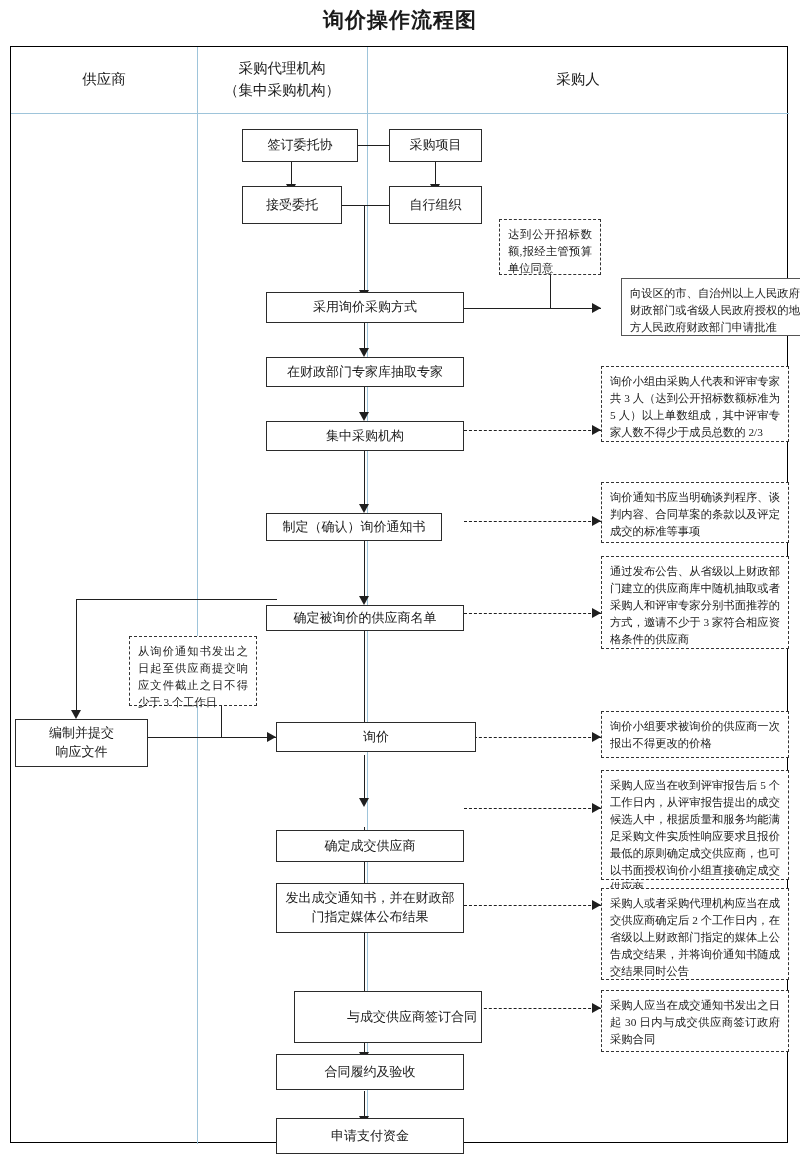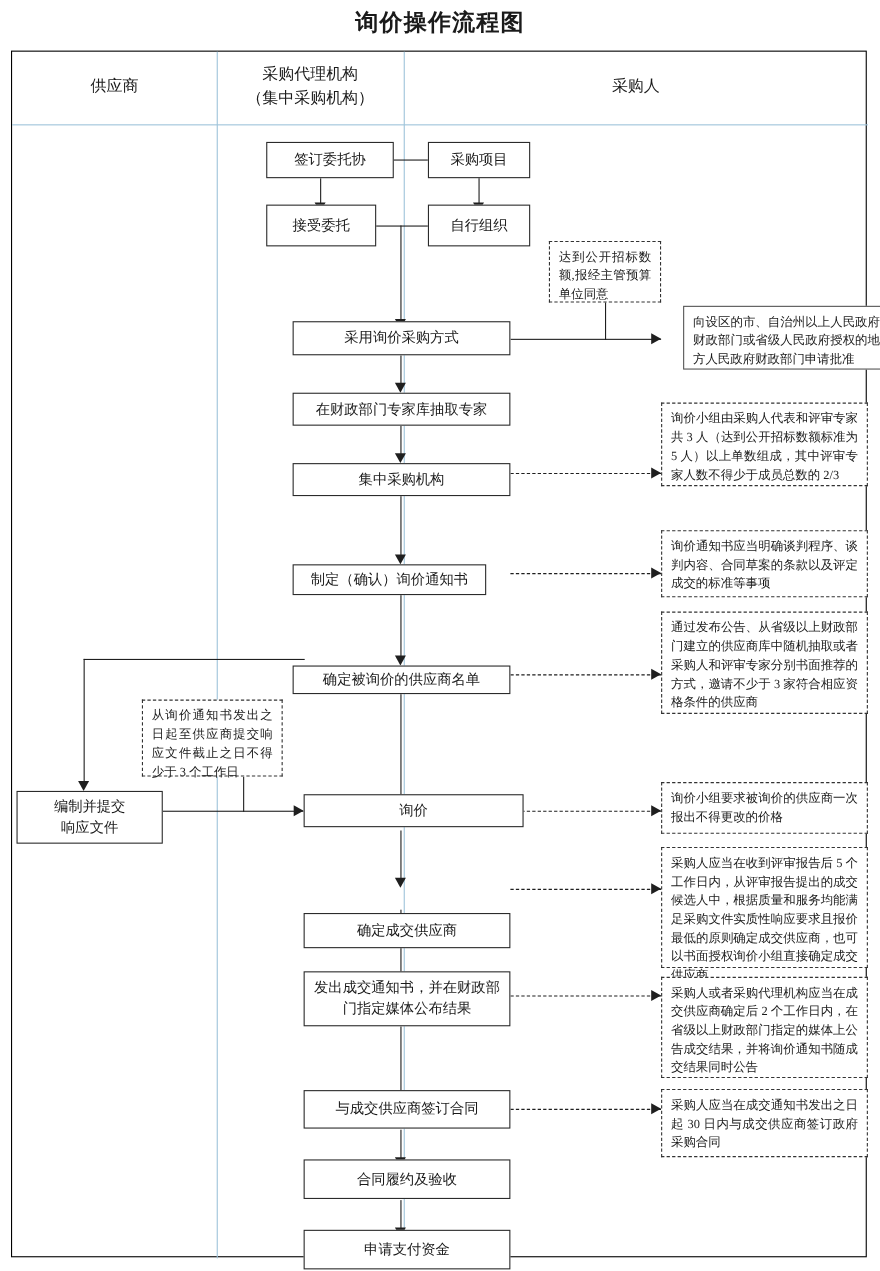--- a/index.html
+++ b/index.html
@@ -292,21 +292,21 @@
 
   <div class="node" style="left:265px; top:747px; width:188px; height:32px;margin-top:36px;">
     <span>确定成交供应商</span>
   </div>
 
   <div class="node" style="left:265px; top:836px; width:188px; height:50px; white-space:pre-line;">
     <span>发出成交通知书，并在财政部
 门指定媒体公布结果</span>
   </div>
 
-  <div class="node" style="left:265px; top:944px; width:188px; height:35px;">
+  <div class="node" style="left:283px; top:944px; width:188px; height:52px;justify-content:flex-end;">
     <span>与成交供应商签订合同</span>
   </div>
 
   <div class="node" style="left:265px; top:1007px; width:188px; height:36px;">
     <span>合同履约及验收</span>
   </div>
 
   <div class="node" style="left:265px; top:1071px; width:188px; height:36px;">
     <span>申请支付资金</span>
   </div>

